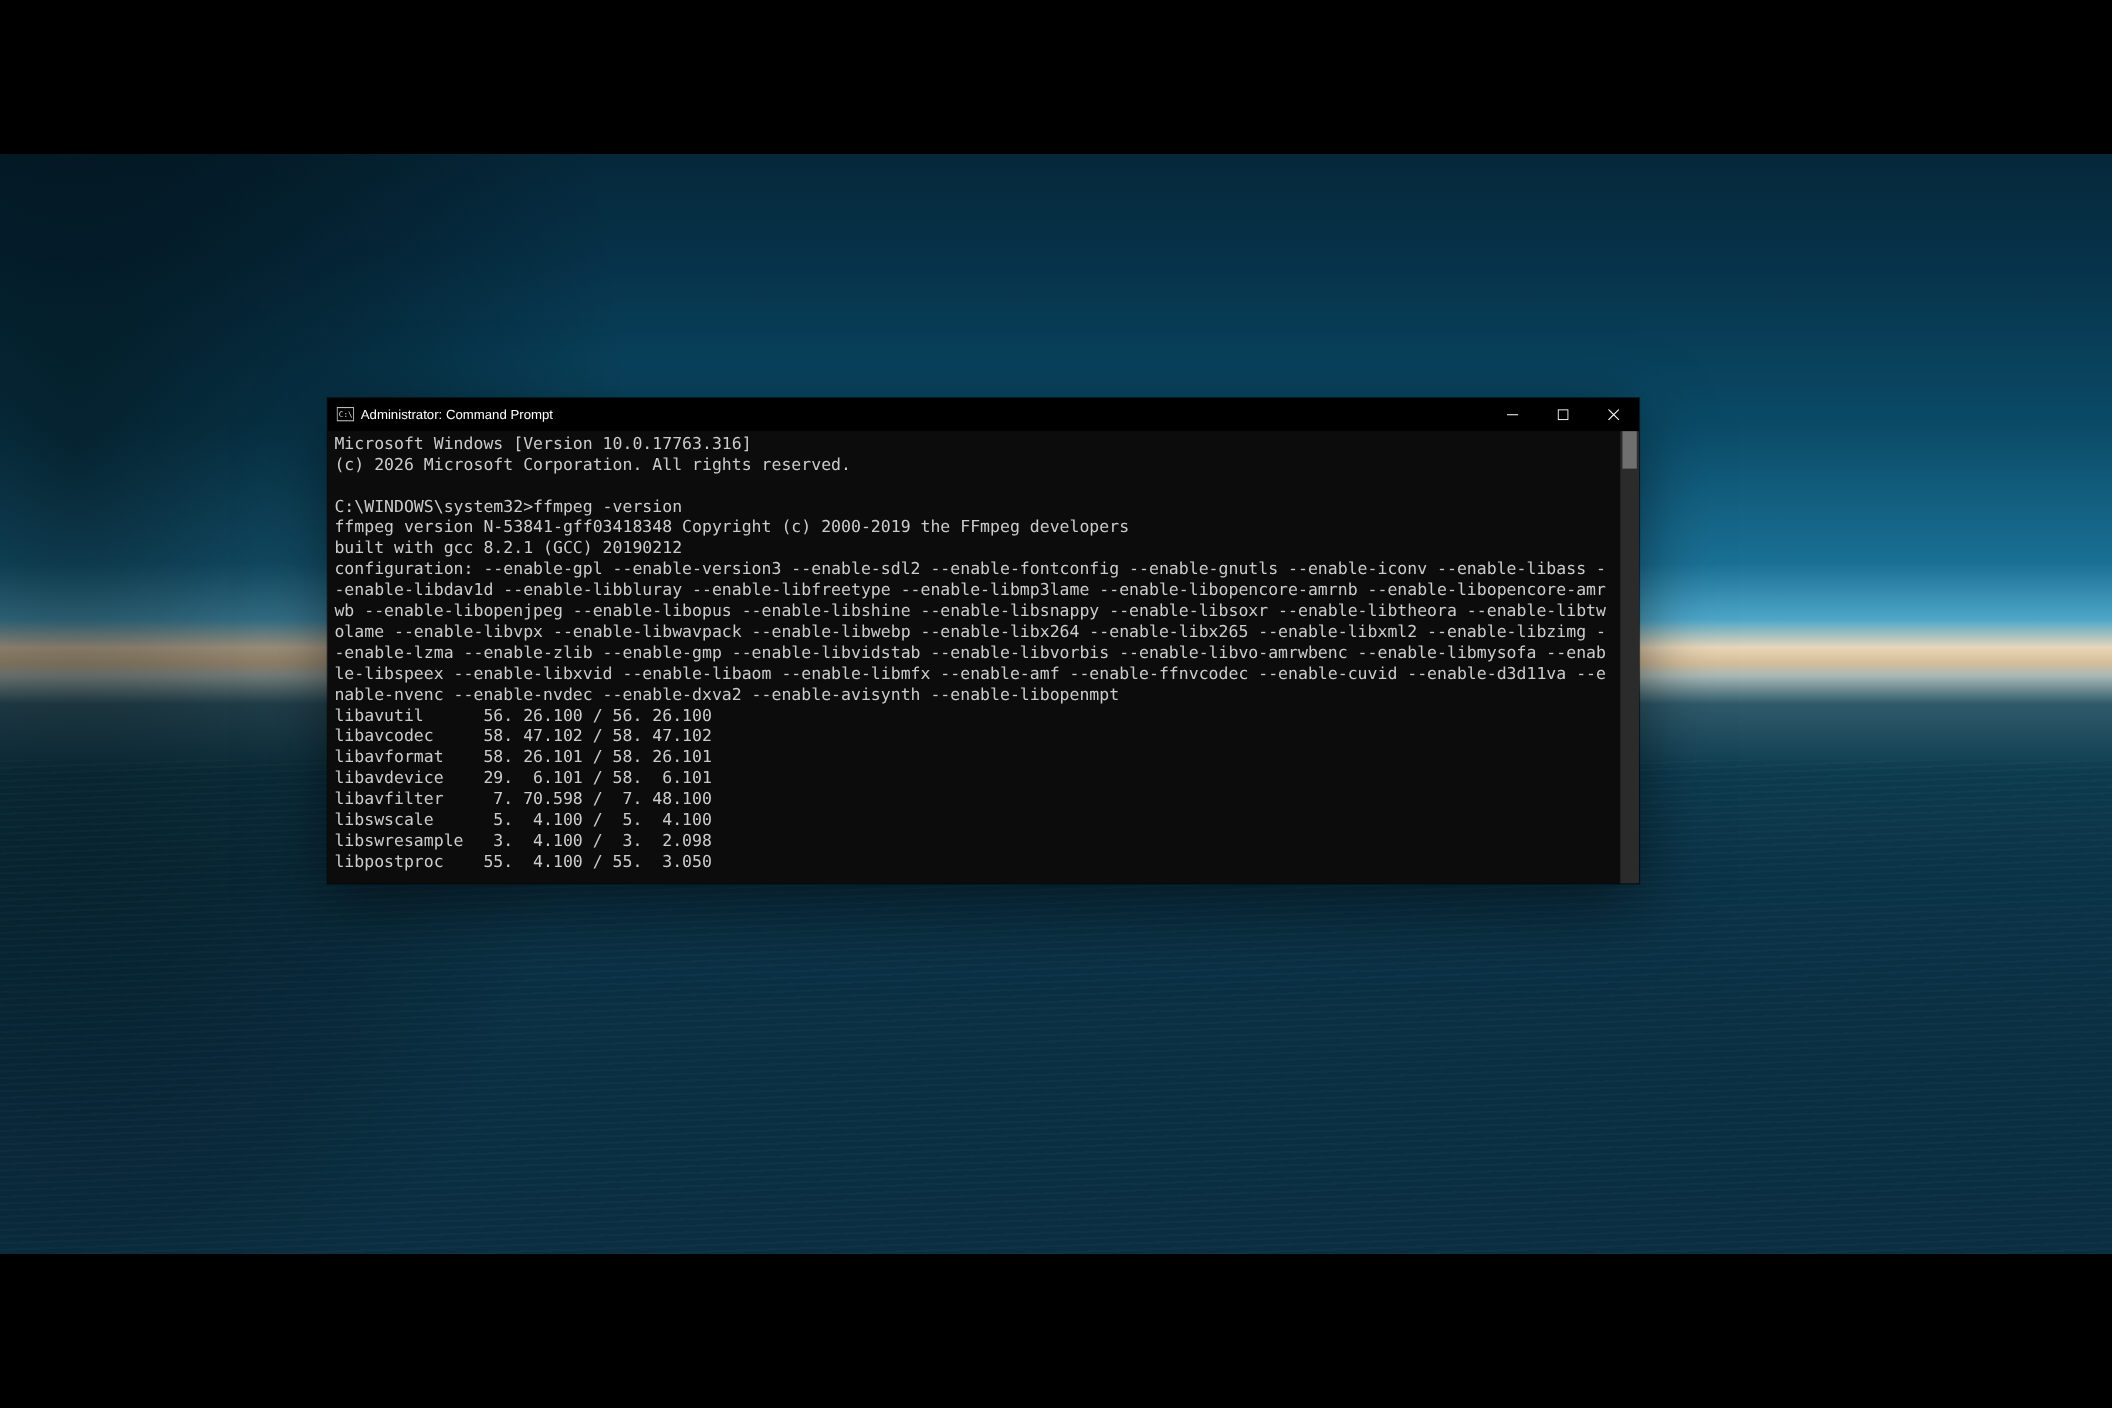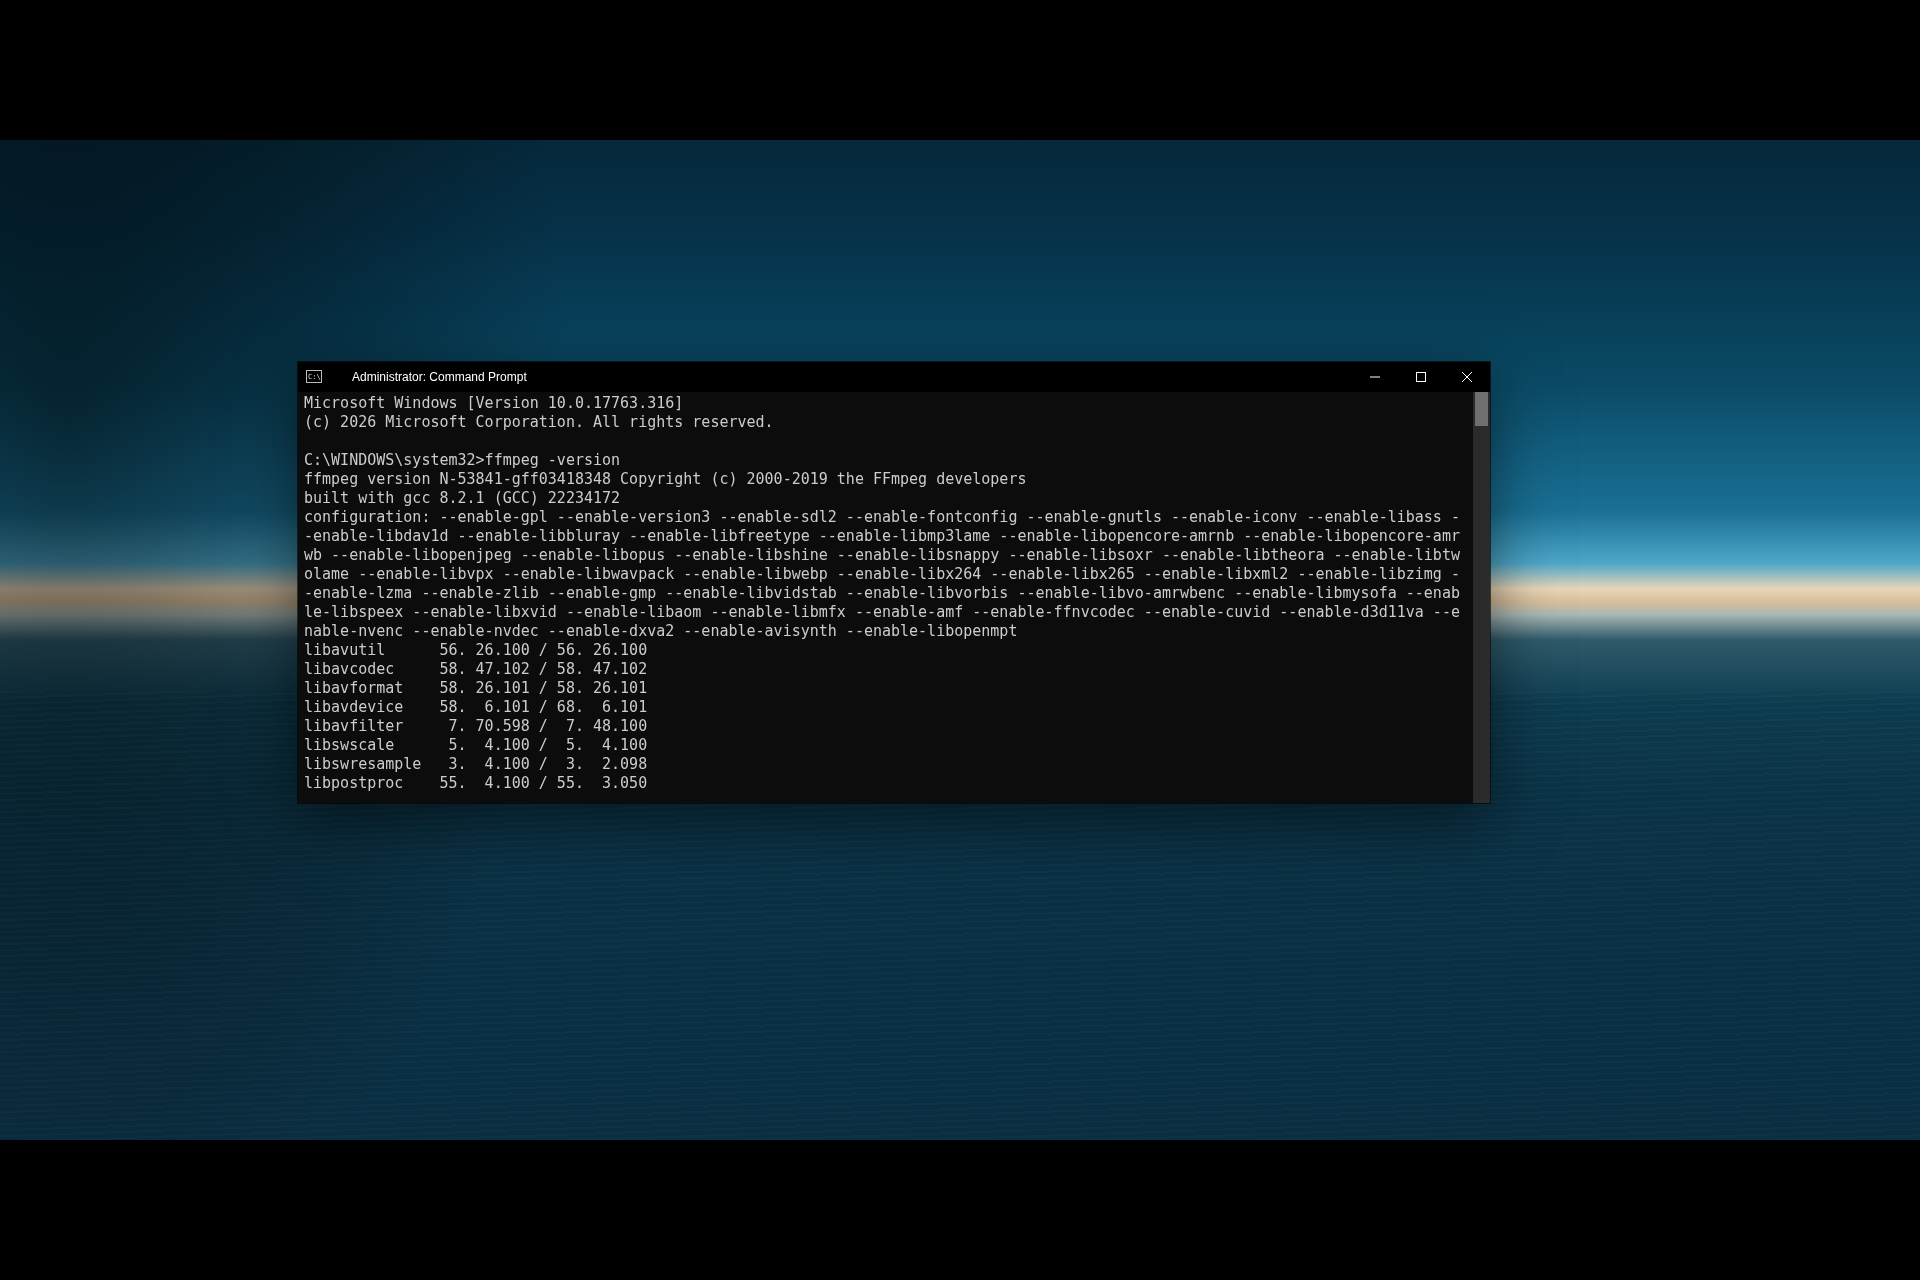--- a/index.html
+++ b/index.html
@@ -81,21 +81,21 @@
     }
     .title-icon {
       width: 16px;
       height: 16px;
       margin: 0 6px 0 8px;
       display: flex;
       align-items: center;
       justify-content: center;
     }
     .title-icon svg { width: 16px; height: 16px; }
-    .title-text { flex: 0 0 auto; margin-left: 24px; }
+    .title-text { flex: 0 0 auto; }
     .title-spacer { flex: 1; }
     .win-btn {
       width: 46px;
       height: 30px;
       display: flex;
       align-items: center;
       justify-content: center;
       color: #fff;
     }
     .win-btn svg { width: 10px; height: 10px; }
@@ -164,26 +164,26 @@
         </svg>
     </div>
   </div>
 
   <div class="client">
     <div class="terminal"><span>Microsoft Windows [Version 10.0.17763.316]</span>
 <span>(c) 2026 Microsoft Corporation. All rights reserved.</span>
 <span></span>
 <span>C:\WINDOWS\system32&gt;ffmpeg -version</span>
 <span>ffmpeg version N-53841-gff03418348 Copyright (c) 2000-2019 the FFmpeg developers</span>
-<span>built with gcc 8.2.1 (GCC) 22234172</span>
+<span>built with gcc 8.2.1 (GCC) 20190212</span>
 <span>configuration: --enable-gpl --enable-version3 --enable-sdl2 --enable-fontconfig --enable-gnutls --enable-iconv --enable-libass --enable-libdav1d --enable-libbluray --enable-libfreetype --enable-libmp3lame --enable-libopencore-amrnb --enable-libopencore-amrwb --enable-libopenjpeg --enable-libopus --enable-libshine --enable-libsnappy --enable-libsoxr --enable-libtheora --enable-libtwolame --enable-libvpx --enable-libwavpack --enable-libwebp --enable-libx264 --enable-libx265 --enable-libxml2 --enable-libzimg --enable-lzma --enable-zlib --enable-gmp --enable-libvidstab --enable-libvorbis --enable-libvo-amrwbenc --enable-libmysofa --enable-libspeex --enable-libxvid --enable-libaom --enable-libmfx --enable-amf --enable-ffnvcodec --enable-cuvid --enable-d3d11va --enable-nvenc --enable-nvdec --enable-dxva2 --enable-avisynth --enable-libopenmpt</span>
 <span>libavutil      56. 26.100 / 56. 26.100</span>
 <span>libavcodec     58. 47.102 / 58. 47.102</span>
 <span>libavformat    58. 26.101 / 58. 26.101</span>
-<span>libavdevice    58.  6.101 / 68.  6.101</span>
+<span>libavdevice    29.  6.101 / 58.  6.101</span>
 <span>libavfilter     7. 70.598 /  7. 48.100</span>
 <span>libswscale      5.  4.100 /  5.  4.100</span>
 <span>libswresample   3.  4.100 /  3.  2.098</span>
 <span>libpostproc    55.  4.100 / 55.  3.050</span></div>
 
     <div class="scrollbar">
       <div class="thumb"></div>
     </div>
   </div>
 </div>

